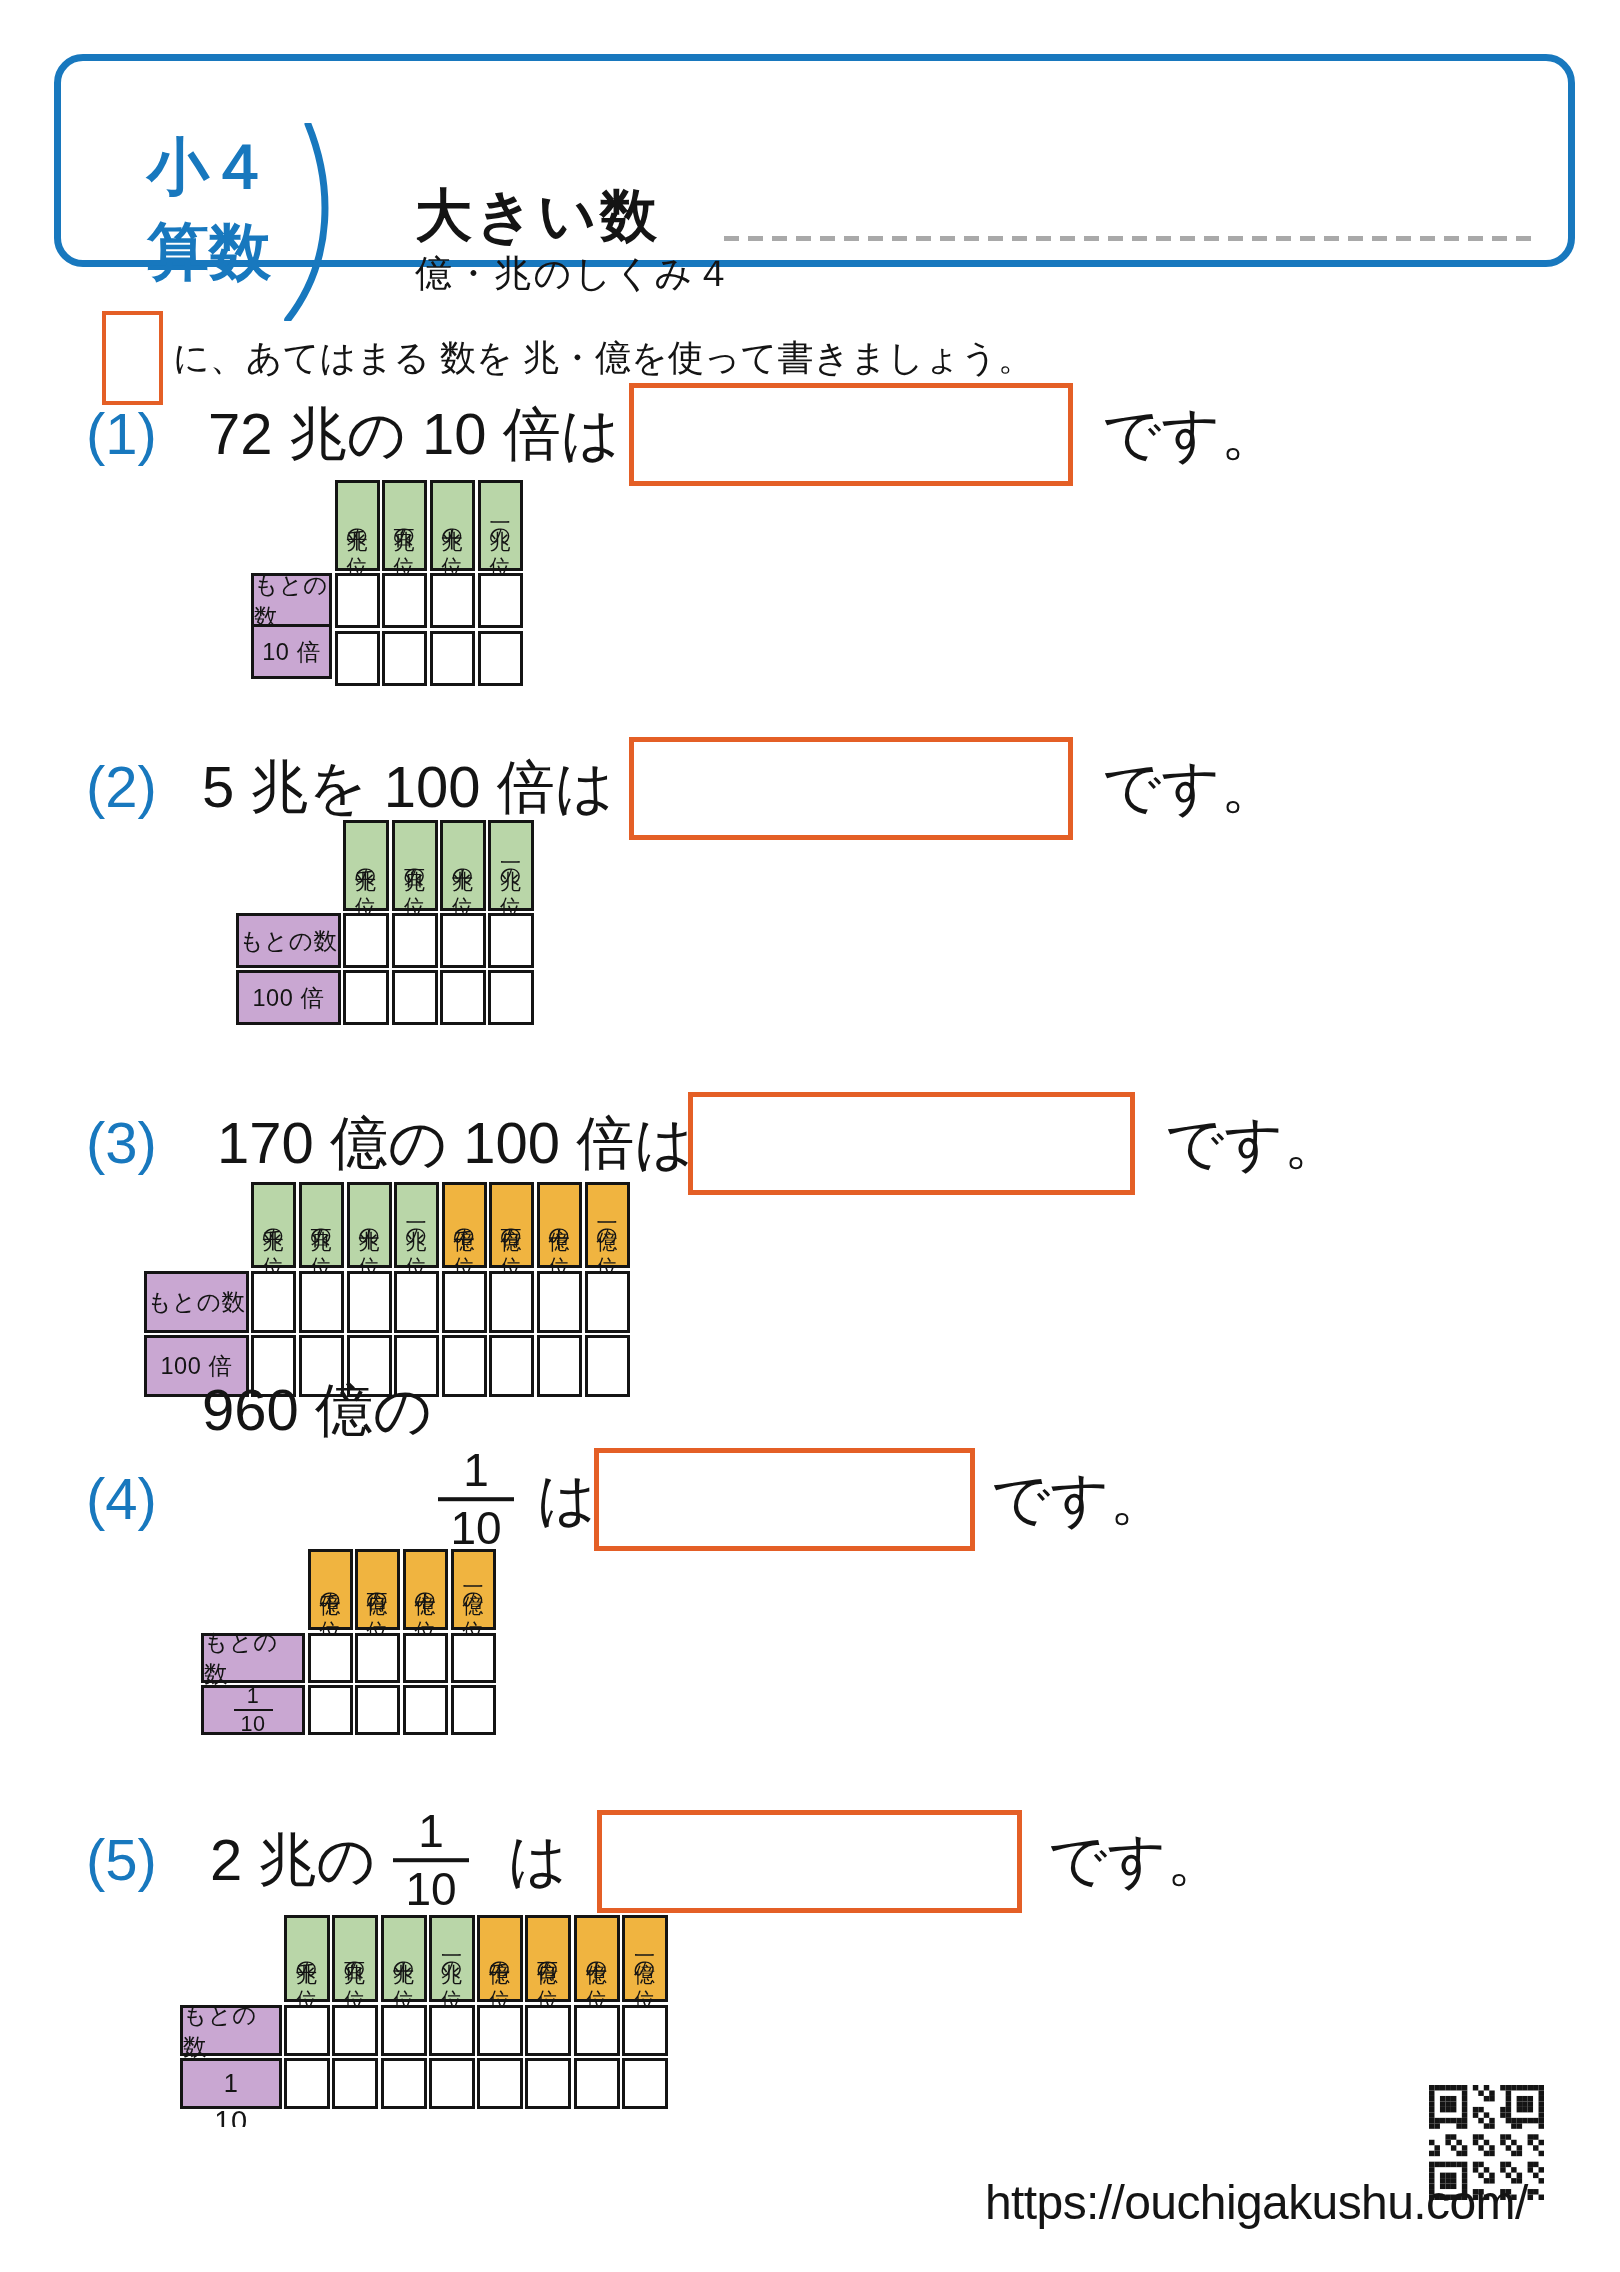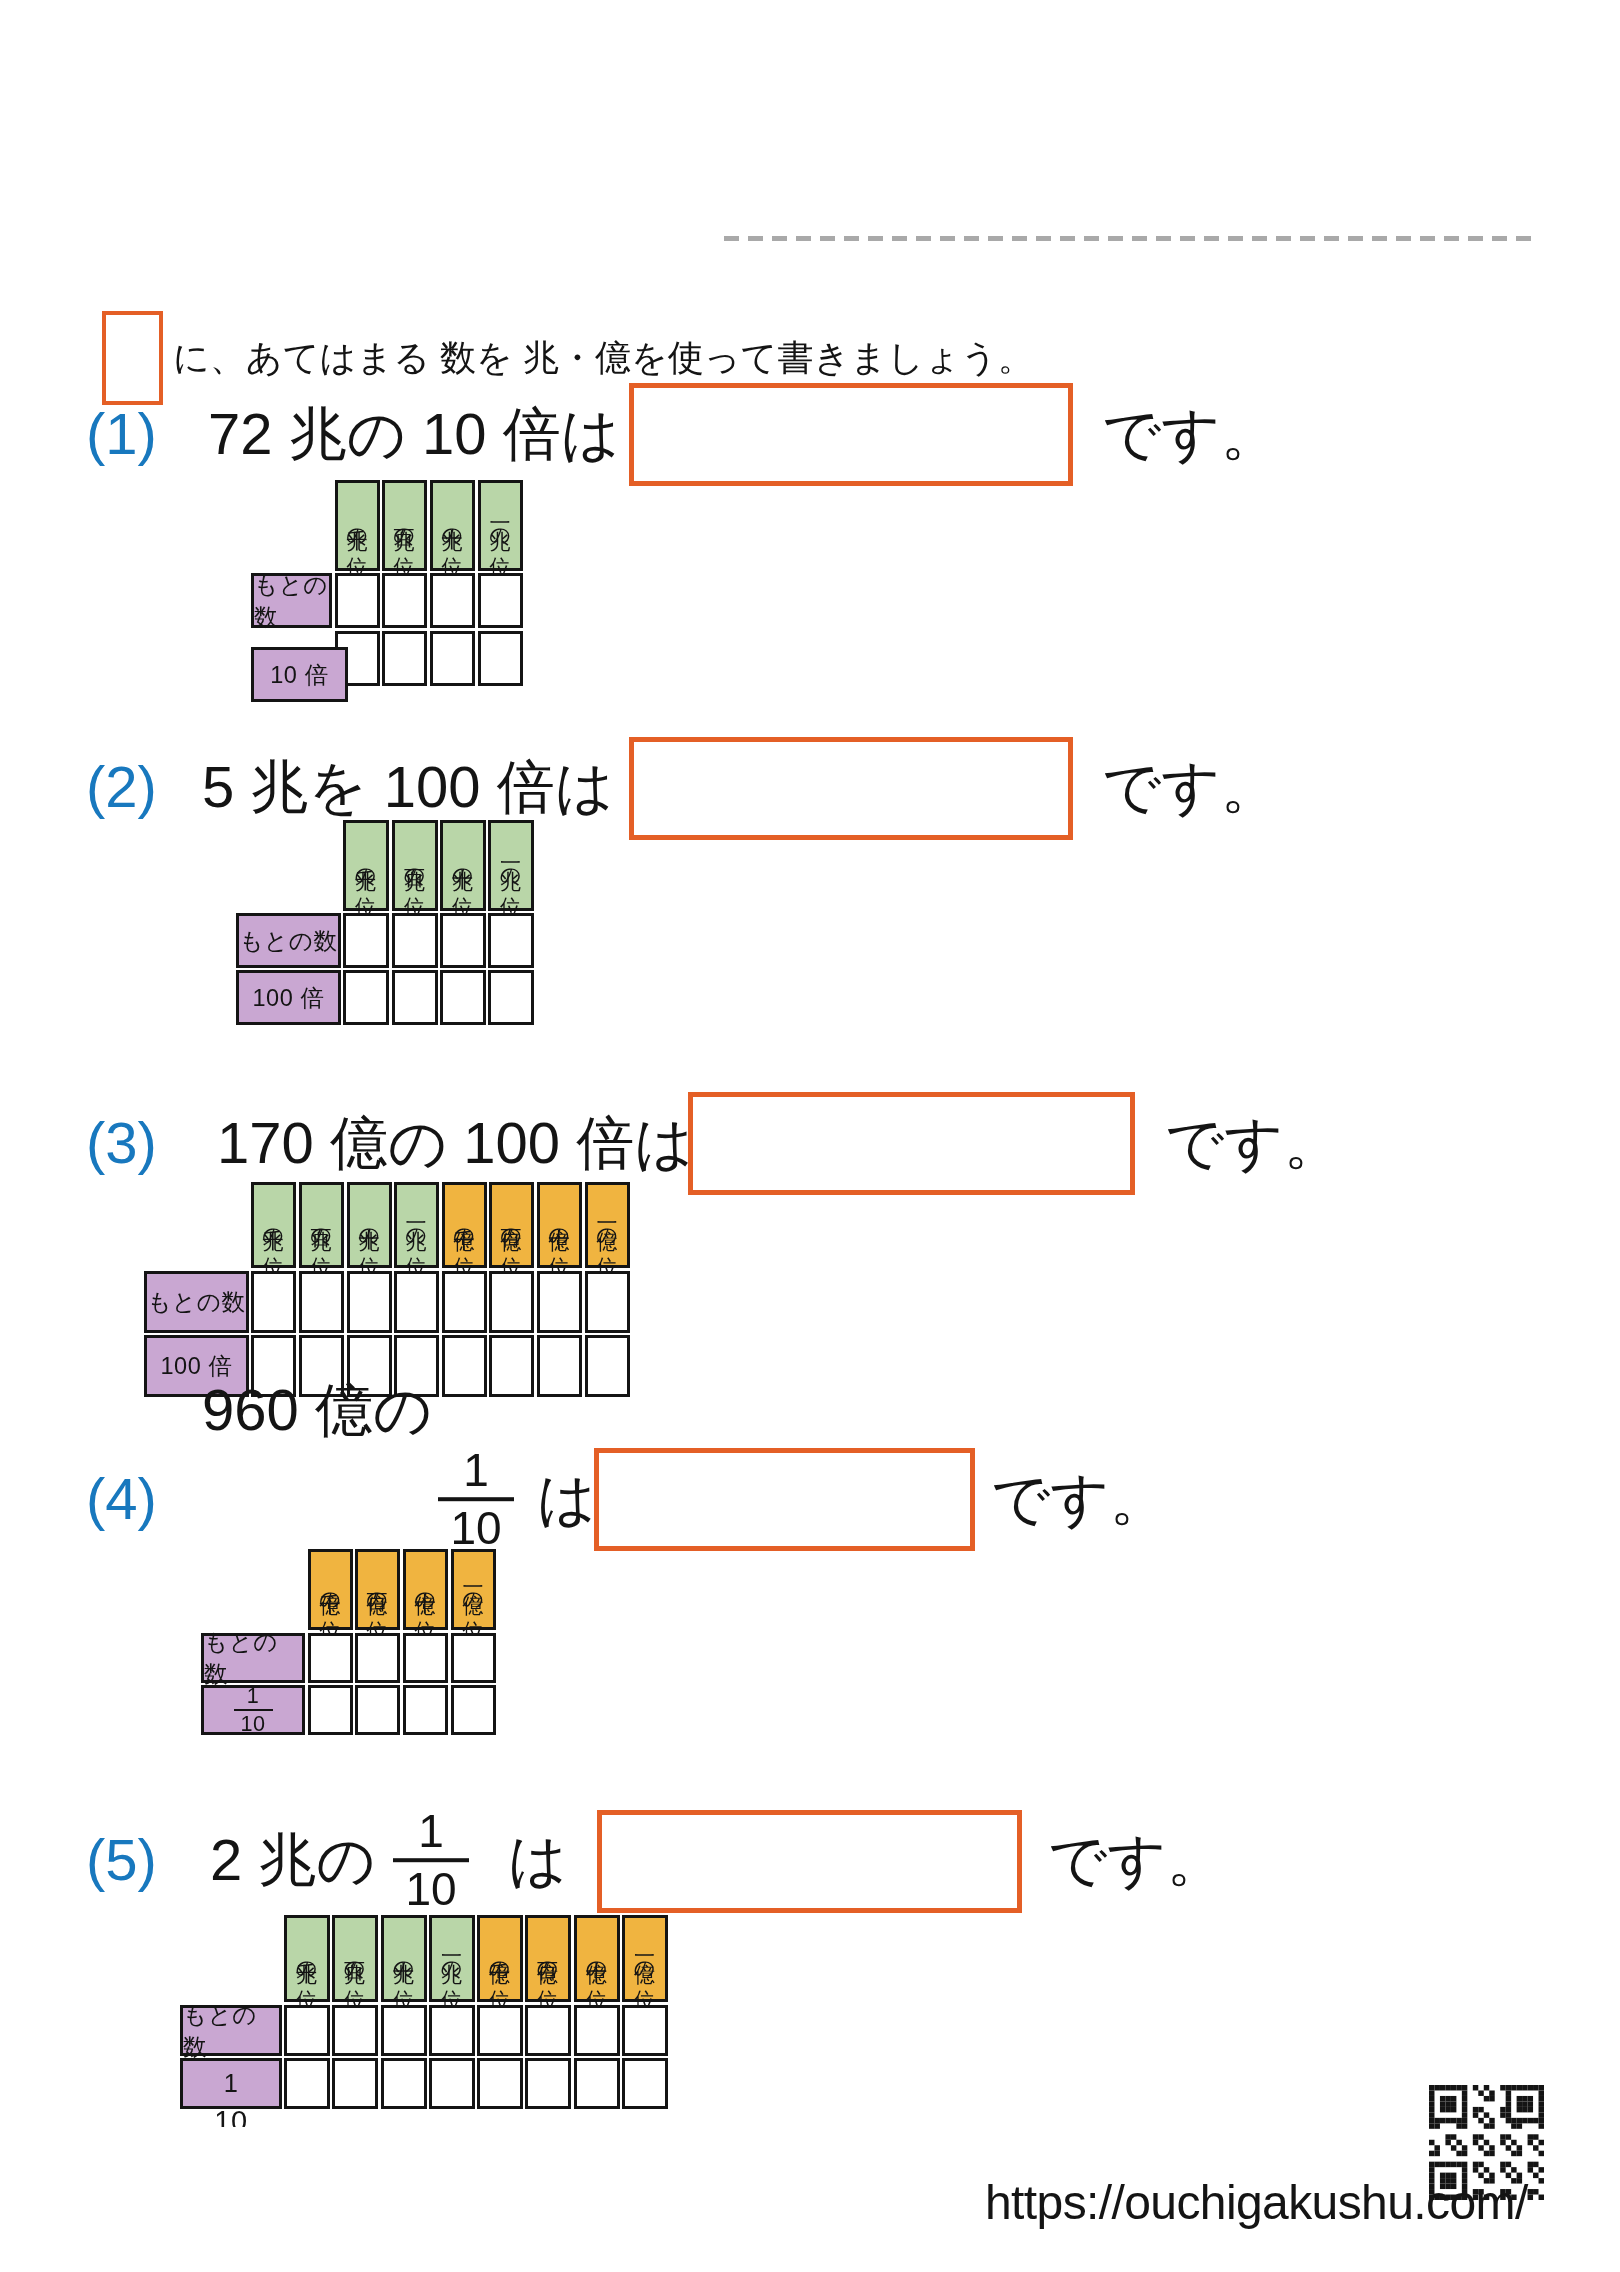--- a/index.html
+++ b/index.html
@@ -50,20 +50,29 @@
   .copyright{position:absolute;left:1078px;top:2139px;transform:translateY(-50%);font-size:37px;}
   .site-url{position:absolute;left:985px;top:2202px;transform:translateY(-50%);
             font-size:48px;letter-spacing:-0.6px;}
   #qr{position:absolute;left:1429px;top:2085px;}
 </style>
 </head>
 <body>
 
 <div class="page">
 
+  <div class="header-box">
+    <div class="grade">小４</div>
+    <div class="subject">算数</div>
+    <svg class="curve" width="102" height="198" viewBox="0 0 160 312">
+      <path d="M 58 2 C 96 95 100 215 26 310" fill="none" stroke="#1878be" stroke-width="11" stroke-linecap="round"></path>
+    </svg>
+    <div class="title">大きい数</div>
+    <div class="subtitle">億・兆のしくみ４</div>
+  </div>
   <div class="dash-line"></div>
 
   <div class="inst-box"></div>
   <div class="inst-text vcent">に、あてはまる 数を 兆・億を使って書きましょう。</div>
 
   <div id="problems">
       <span class="pnum abs vcent" style="left: 86px; top: 434px;">(1)</span>
       <span class="ptext abs vcent" style="left: 208px; top: 434px;">72 兆の 10 倍は</span>
       <div class="answer-box" style="left: 629px; top: 383px; width: 444px; height: 103px;"></div>
       <span class="pdesu abs vcent" style="left: 1102px; top: 434px;">です。</span>
@@ -74,21 +83,21 @@
         <div class="cell hdr green" style="left: 131px; top: 0px; width: 45px; height: 91px;">百兆の位</div>
         <div class="cell" style="left: 131px; top: 93px; width: 45px; height: 55px;"></div>
         <div class="cell" style="left: 131px; top: 151px; width: 45px; height: 55px;"></div>
         <div class="cell hdr green" style="left: 179px; top: 0px; width: 45px; height: 91px;">十兆の位</div>
         <div class="cell" style="left: 179px; top: 93px; width: 45px; height: 55px;"></div>
         <div class="cell" style="left: 179px; top: 151px; width: 45px; height: 55px;"></div>
         <div class="cell hdr green" style="left: 227px; top: 0px; width: 45px; height: 91px;">一兆の位</div>
         <div class="cell" style="left: 227px; top: 93px; width: 45px; height: 55px;"></div>
         <div class="cell" style="left: 227px; top: 151px; width: 45px; height: 55px;"></div>
         <div class="cell lab" style="left: 0px; top: 93px; width: 81px; height: 55px;">もとの数</div>
-        <div class="cell lab" style="left: 0px; top: 167px; width: 97px; height: 55px;">10 倍</div>
+        <div class="cell lab" style="left: 0px; top: 144px; width: 81px; height: 55px;">10 倍</div>
       </div>
       <span class="pnum abs vcent" style="left: 86px; top: 787px;">(2)</span>
       <span class="ptext abs vcent" style="left: 202px; top: 787px;">5 兆を 100 倍は</span>
       <div class="answer-box" style="left: 629px; top: 737px; width: 444px; height: 103px;"></div>
       <span class="pdesu abs vcent" style="left: 1102px; top: 787px;">です。</span>
       <div class="abs" style="left: 236px; top: 820px; width: 300px; height: 208px;">
         <div class="cell hdr green" style="left: 107px; top: 0px; width: 46px; height: 91px;">千兆の位</div>
         <div class="cell" style="left: 107px; top: 93px; width: 46px; height: 55px;"></div>
         <div class="cell" style="left: 107px; top: 150px; width: 46px; height: 55px;"></div>
         <div class="cell hdr green" style="left: 156px; top: 0px; width: 46px; height: 91px;">百兆の位</div>

